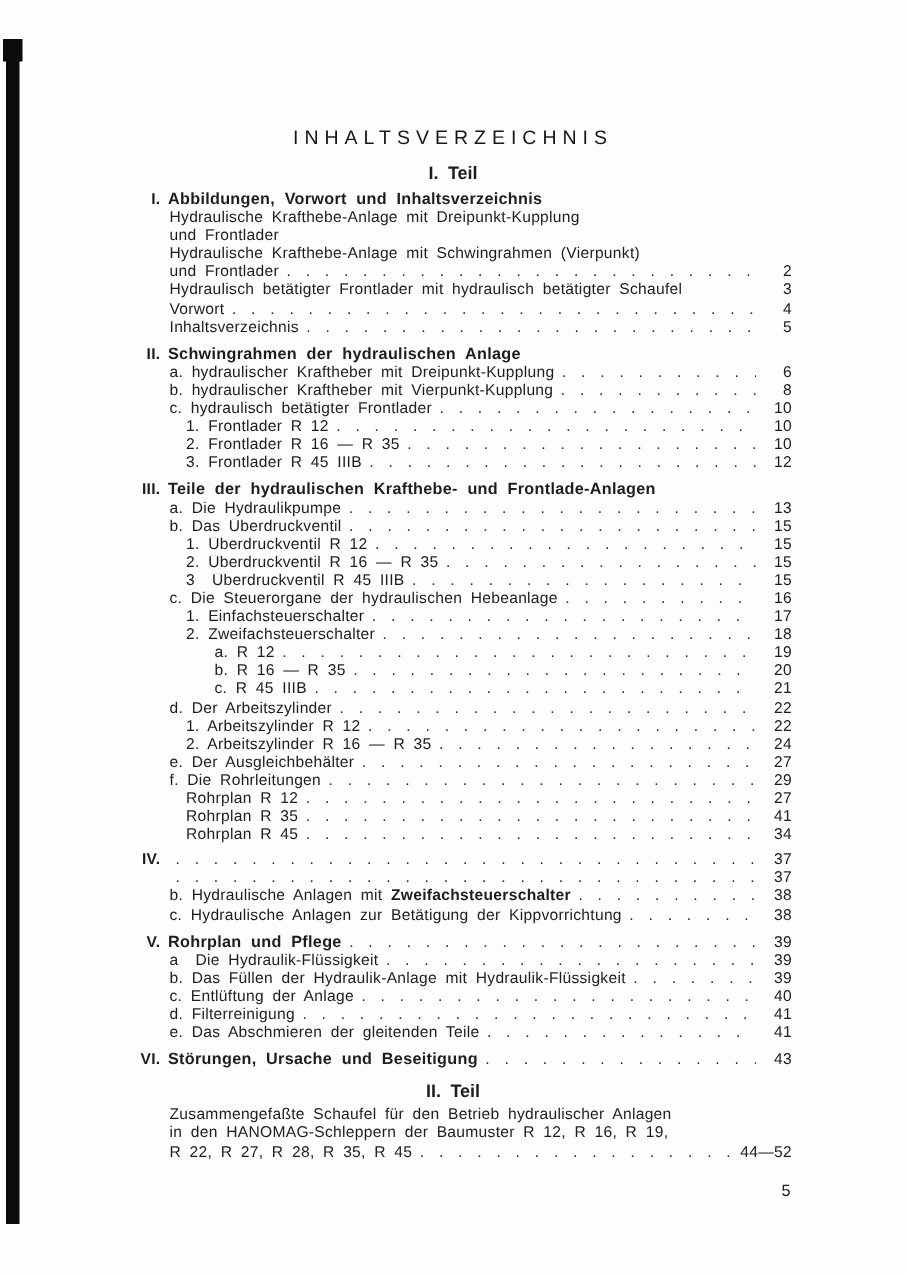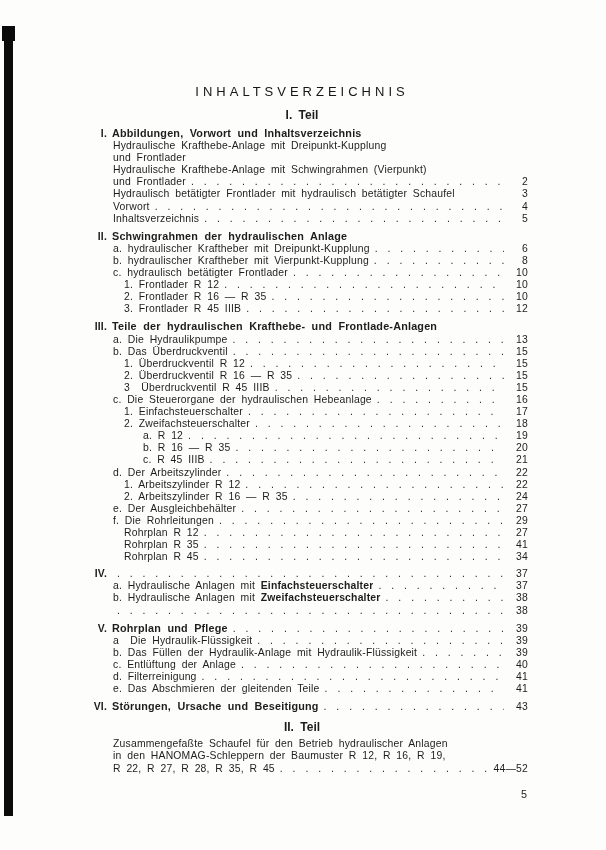--- a/index.html
+++ b/index.html
@@ -271,32 +271,32 @@
         </div>
       </div>
       <div class="section">
         <div class="row">
           <span class="gutter bold">IV.</span>
           <span class="leader">. . . . . . . . . . . . . . . . . . . . . . . . . . . . . . . . . . . . . . . . . . . . . . . . . . . . . . . . . . . . . . . . . . . . . . . . . . . . . . . .</span>
           <span class="pg">37</span>
         </div>
         <div class="row">
           <span class="gutter"></span>
-          <span class="entry ind1">a. Hydraulische Anlagen mit <b>Einfachsteuerschalter</b></span>
           <span class="leader">. . . . . . . . . . . . . . . . . . . . . . . . . . . . . . . . . . . . . . . . . . . . . . . . . . . . . . . . . . . . . . . . . . . . . . . . . . . . . . . .</span>
           <span class="pg">37</span>
         </div>
         <div class="row">
           <span class="gutter"></span>
           <span class="entry ind1">b. Hydraulische Anlagen mit <b>Zweifachsteuerschalter</b></span>
           <span class="leader">. . . . . . . . . . . . . . . . . . . . . . . . . . . . . . . . . . . . . . . . . . . . . . . . . . . . . . . . . . . . . . . . . . . . . . . . . . . . . . . .</span>
           <span class="pg">38</span>
         </div>
         <div class="row">
           <span class="gutter"></span>
+          <span class="entry ind1">c. Hydraulische Anlagen zur Betätigung der Kippvorrichtung</span>
           <span class="leader">. . . . . . . . . . . . . . . . . . . . . . . . . . . . . . . . . . . . . . . . . . . . . . . . . . . . . . . . . . . . . . . . . . . . . . . . . . . . . . . .</span>
           <span class="pg">38</span>
         </div>
       </div>
       <div class="section">
         <div class="row">
           <span class="gutter bold">V.</span>
           <span class="entry ind0 heading">Rohrplan und Pflege</span>
           <span class="leader">. . . . . . . . . . . . . . . . . . . . . . . . . . . . . . . . . . . . . . . . . . . . . . . . . . . . . . . . . . . . . . . . . . . . . . . . . . . . . . . .</span>
           <span class="pg">39</span>

